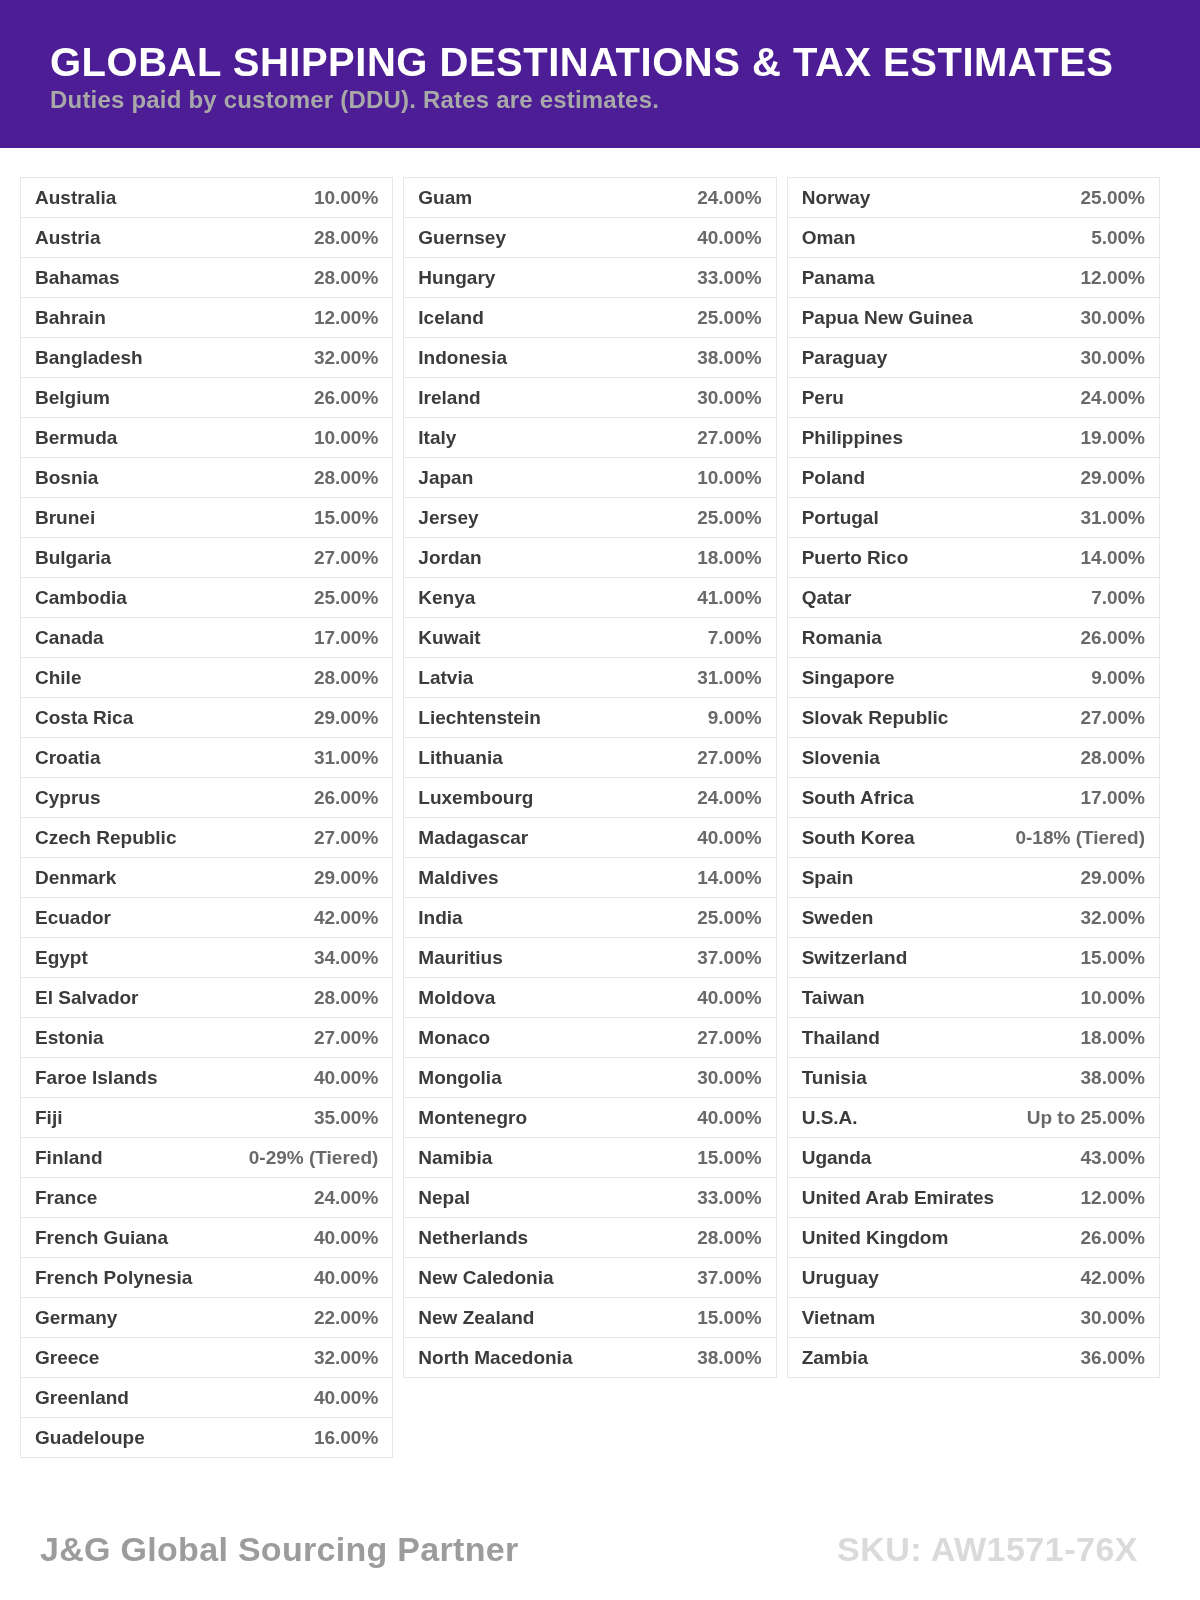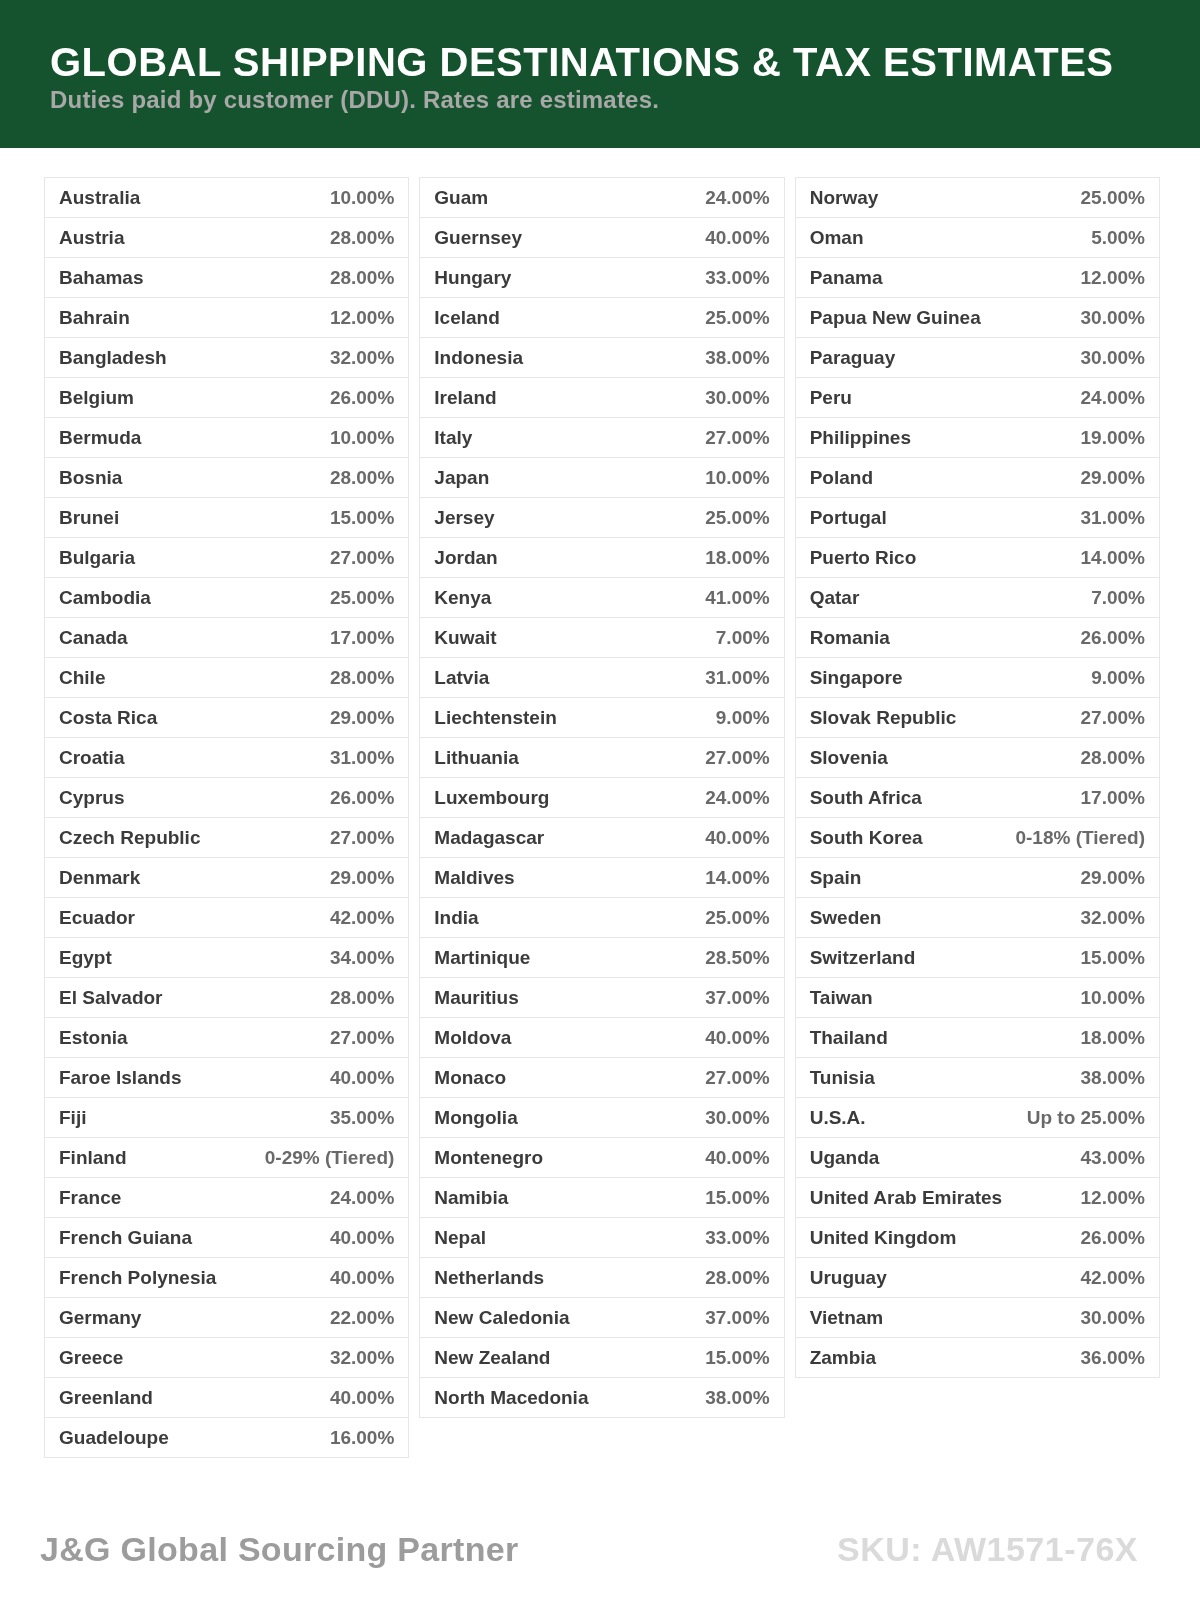--- a/index.html
+++ b/index.html
@@ -11,42 +11,42 @@
     overflow: hidden;
     font-family: "Liberation Sans", sans-serif;
   }
   .page {
     width: 1200px;
     height: 1600px;
     position: relative;
     background: #ffffff;
   }
   .header {
-    background: #14532d;
+    background: #4c1d95;
     height: 148px;
     box-sizing: border-box;
     padding: 42px 50px 0 50px;
   }
   .header .title {
     color: #ffffff;
     font-size: 40px;
     font-weight: 800;
     line-height: 1.0;
     letter-spacing: 0.5px;
     white-space: nowrap;
   }
   .header .subtitle {
     color: #a8a8a8;
     font-size: 24px;
     font-weight: 700;
     margin-top: 4px;
     letter-spacing: 0.2px;
   }
   .table-wrap {
-    margin: 29px 40px 0 44px;
+    margin: 29px 40px 0 20px;
     display: grid;
     grid-template-columns: repeat(3, 1fr);
     column-gap: 10px;
     align-items: start;
   }
   .col {
     border: 1px solid #e7e7e7;
     background: #ffffff;
   }
   .row {
@@ -304,24 +304,20 @@
         </div>
         <div class="row">
           <span class="country">Maldives</span>
           <span class="rate">14.00%</span>
         </div>
         <div class="row">
           <span class="country">India</span>
           <span class="rate">25.00%</span>
         </div>
         <div class="row">
-          <span class="country">Martinique</span>
-          <span class="rate">28.50%</span>
-        </div>
-        <div class="row">
           <span class="country">Mauritius</span>
           <span class="rate">37.00%</span>
         </div>
         <div class="row">
           <span class="country">Moldova</span>
           <span class="rate">40.00%</span>
         </div>
         <div class="row">
           <span class="country">Monaco</span>
           <span class="rate">27.00%</span>

